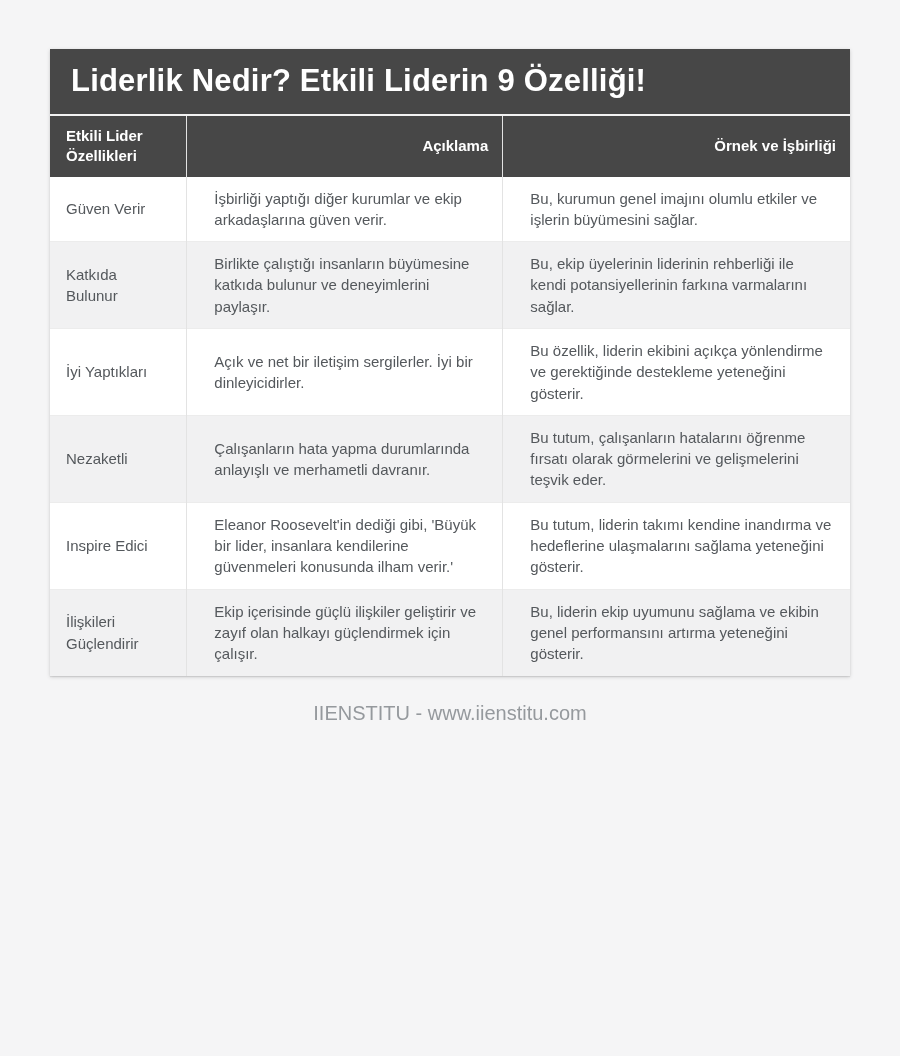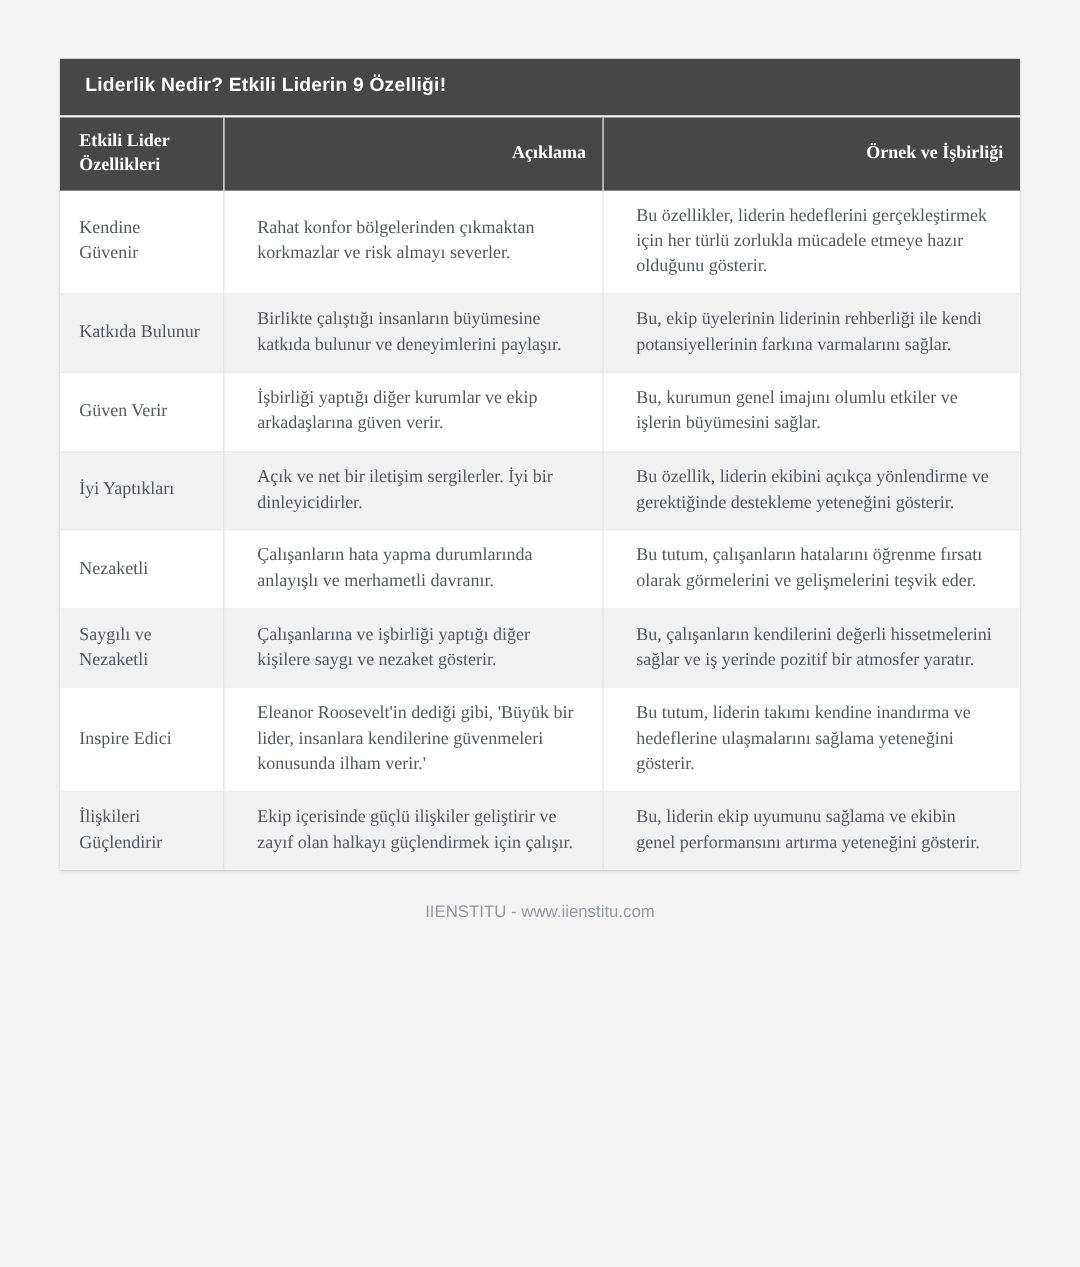--- a/index.html
+++ b/index.html
@@ -15,31 +15,30 @@
   }
   .card {
     width: 800px;
     margin: 49px auto 0 auto;
     background: #ffffff;
     box-shadow: 0 1px 4px rgba(0,0,0,0.16), 0 1px 1px rgba(0,0,0,0.08);
   }
   .card-title {
     background: #474747;
     color: #ffffff;
-    font-size: 16px;
+    font-size: 31px;
     font-weight: bold;
     letter-spacing: 0.2px;
     padding: 14px 21px 15px 21px;
     border-bottom: 2px solid #f2f2f2;
   }
   table.lead-table {
     width: 100%;
     border-collapse: collapse;
     table-layout: fixed;
-    font-family: Liberation Serif, serif;
   }
   .lead-table col.c1 { width: 17.1%; }
   .lead-table col.c2 { width: 39.5%; }
   .lead-table col.c3 { width: 43.4%; }
   .lead-table th {
     background: #474747;
     color: #ffffff;
     font-size: 15px;
     font-weight: bold;
     text-align: left;
@@ -64,21 +63,21 @@
   .lead-table td + td {
     border-left: 1px solid #e3e3e3;
     padding-left: 27px;
   }
   .lead-table tbody tr { border-top: 1px solid #ececec; }
   .lead-table tbody tr:first-child { border-top: none; }
   .lead-table tbody tr:nth-child(even) td { background: #f1f1f2; }
   .footer {
     text-align: center;
     color: #95999d;
-    font-size: 14px;
+    font-size: 20px;
     margin-top: 26px;
   }
 </style>
 </head>
 <body>
 
 <div class="card">
   <div class="card-title">Liderlik Nedir? Etkili Liderin 9 Özelliği!</div>
   <table class="lead-table">
     <colgroup>
@@ -88,48 +87,38 @@
       </colgroup>
     <thead>
       <tr>
         <th>Etkili Lider Özellikleri</th>
         <th>Açıklama</th>
         <th>Örnek ve İşbirliği</th>
       </tr>
     </thead>
     <tbody>
       <tr>
-        <td>Kendine Güvenir</td>
-        <td>Rahat konfor bölgelerinden çıkmaktan korkmazlar ve risk almayı severler.</td>
-        <td>Bu özellikler, liderin hedeflerini gerçekleştirmek için her türlü zorlukla mücadele etmeye hazır olduğunu gösterir.</td>
+        <td>Güven Verir</td>
+        <td>İşbirliği yaptığı diğer kurumlar ve ekip arkadaşlarına güven verir.</td>
+        <td>Bu, kurumun genel imajını olumlu etkiler ve işlerin büyümesini sağlar.</td>
       </tr>
       <tr>
         <td>Katkıda Bulunur</td>
         <td>Birlikte çalıştığı insanların büyümesine katkıda bulunur ve deneyimlerini paylaşır.</td>
         <td>Bu, ekip üyelerinin liderinin rehberliği ile kendi potansiyellerinin farkına varmalarını sağlar.</td>
-      </tr>
-      <tr>
-        <td>Güven Verir</td>
-        <td>İşbirliği yaptığı diğer kurumlar ve ekip arkadaşlarına güven verir.</td>
-        <td>Bu, kurumun genel imajını olumlu etkiler ve işlerin büyümesini sağlar.</td>
       </tr>
       <tr>
         <td>İyi Yaptıkları</td>
         <td>Açık ve net bir iletişim sergilerler. İyi bir dinleyicidirler.</td>
         <td>Bu özellik, liderin ekibini açıkça yönlendirme ve gerektiğinde destekleme yeteneğini gösterir.</td>
       </tr>
       <tr>
         <td>Nezaketli</td>
         <td>Çalışanların hata yapma durumlarında anlayışlı ve merhametli davranır.</td>
         <td>Bu tutum, çalışanların hatalarını öğrenme fırsatı olarak görmelerini ve gelişmelerini teşvik eder.</td>
-      </tr>
-      <tr>
-        <td>Saygılı ve Nezaketli</td>
-        <td>Çalışanlarına ve işbirliği yaptığı diğer kişilere saygı ve nezaket gösterir.</td>
-        <td>Bu, çalışanların kendilerini değerli hissetmelerini sağlar ve iş yerinde pozitif bir atmosfer yaratır.</td>
       </tr>
       <tr>
         <td>Inspire Edici</td>
         <td>Eleanor Roosevelt'in dediği gibi, 'Büyük bir lider, insanlara kendilerine güvenmeleri konusunda ilham verir.'</td>
         <td>Bu tutum, liderin takımı kendine inandırma ve hedeflerine ulaşmalarını sağlama yeteneğini gösterir.</td>
       </tr>
       <tr>
         <td>İlişkileri Güçlendirir</td>
         <td>Ekip içerisinde güçlü ilişkiler geliştirir ve zayıf olan halkayı güçlendirmek için çalışır.</td>
         <td>Bu, liderin ekip uyumunu sağlama ve ekibin genel performansını artırma yeteneğini gösterir.</td>

